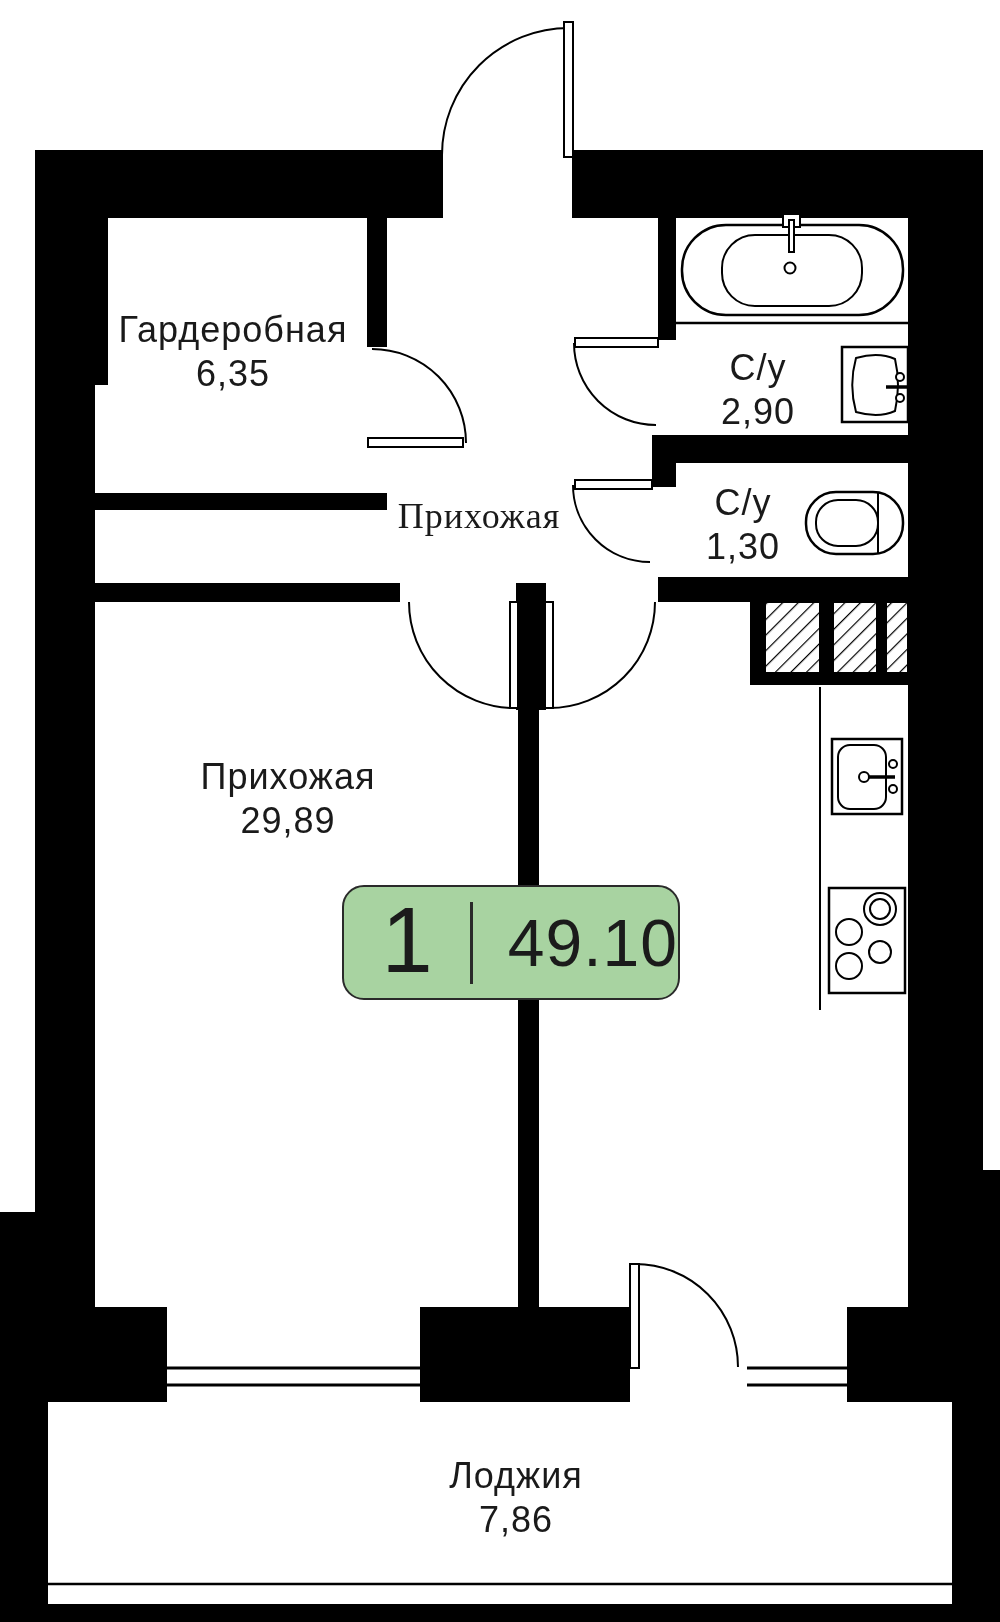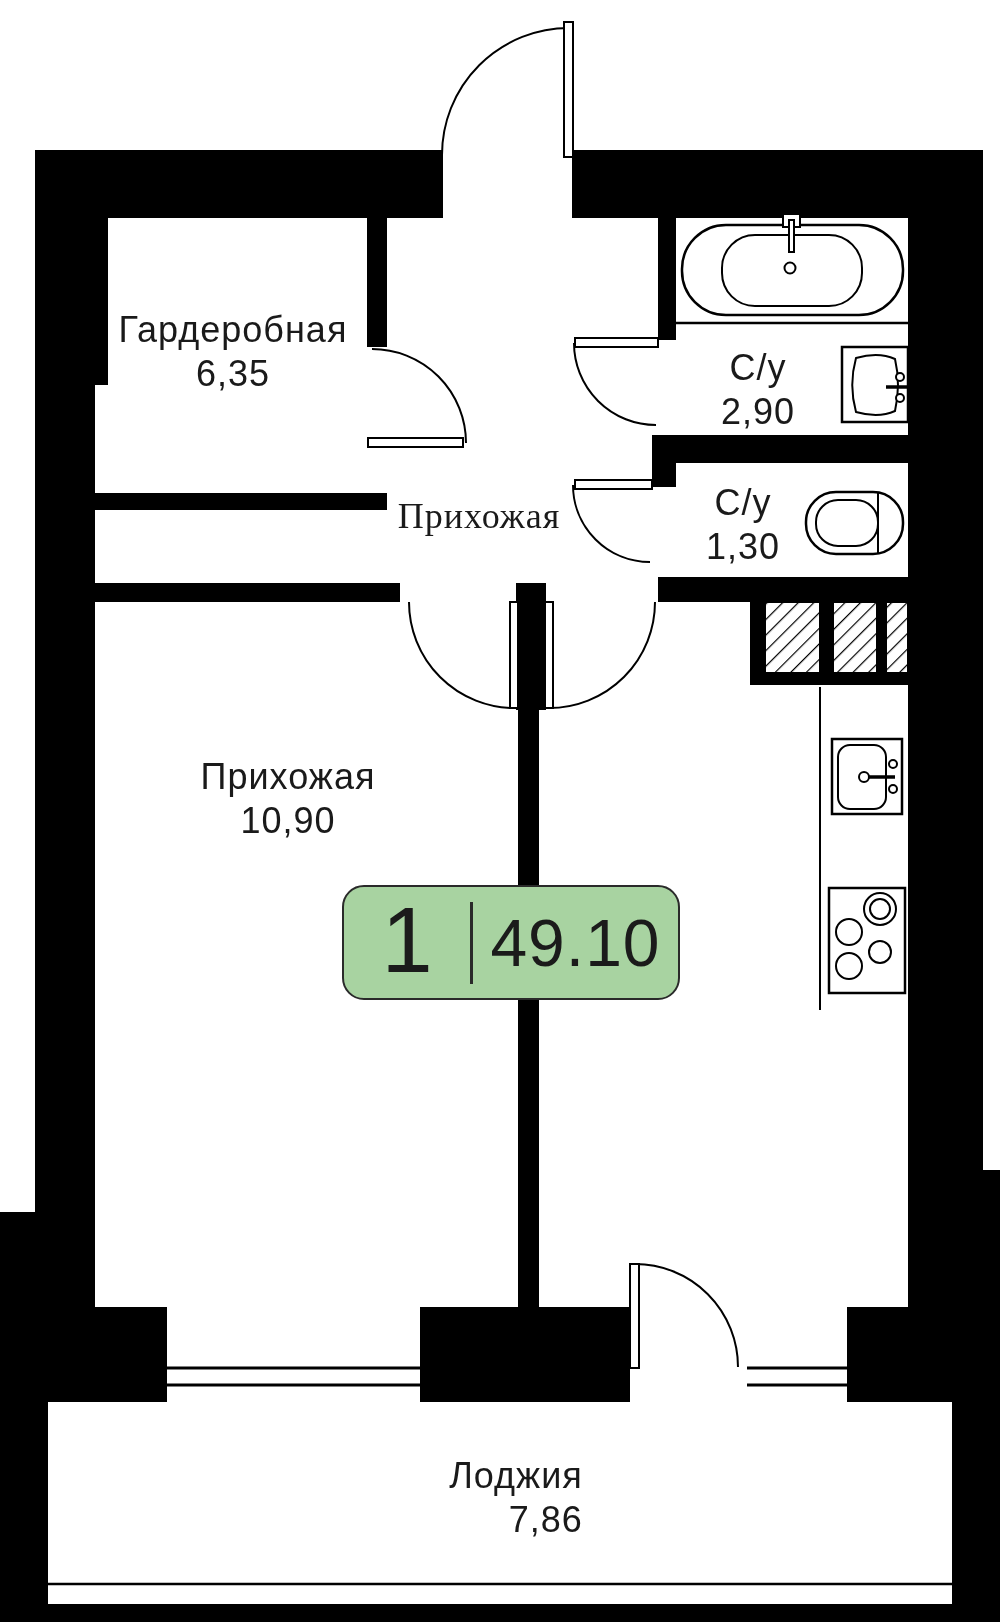--- a/index.html
+++ b/index.html
@@ -40,21 +40,21 @@
     font-size:92px;
     line-height:1;
     padding-bottom:6px;
   }
   .area-badge .badge-divider{
     width:3px;height:82px;
     background:#2a2a2a;
   }
   .area-badge .total-area{
     flex:1;
-    text-align:center;
+    text-align:right;
     font-size:66px;
     line-height:1;
     letter-spacing:1px;
   }
 </style>
 </head>
 <body>
 
 <div class="stage">
 
@@ -185,25 +185,25 @@
     <span class="area">2,90</span>
   </div>
 
   <div class="room-label" style="left:743px;top:525px;">
     <span>С/у</span>
     <span class="area">1,30</span>
   </div>
 
   <div class="room-label" style="left:288px;top:799px;">
     <span>Прихожая</span>
-    <span class="area">10,90</span>
-  </div>
-
-
-  <div class="room-label" style="left:516px;top:1498px;text-align:right;">
+    <span class="area">29,89</span>
+  </div>
+
+
+  <div class="room-label" style="left:516px;top:1498px;">
     <span>Лоджия</span>
     <span class="area">7,86</span>
   </div>
 
   <div class="area-badge" style="background: rgb(168, 211, 161); border-color: rgb(42, 42, 42);">
     <span class="rooms-count">1</span>
     <span class="badge-divider"></span>
     <span class="total-area">49.10</span>
   </div>
 

